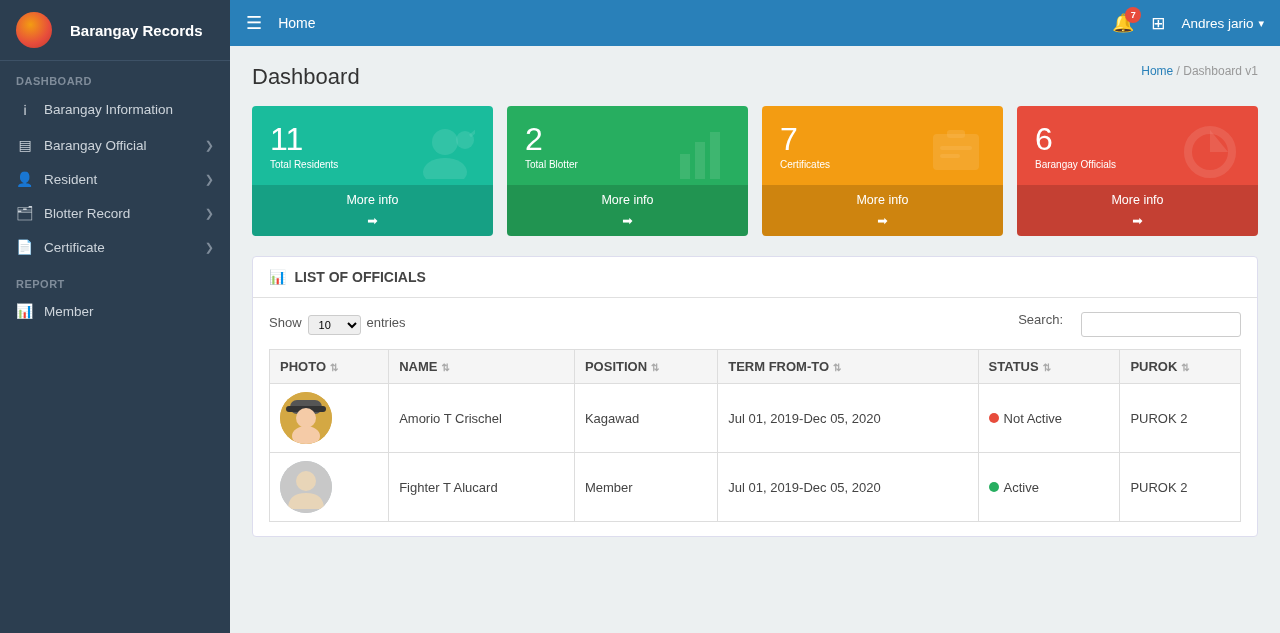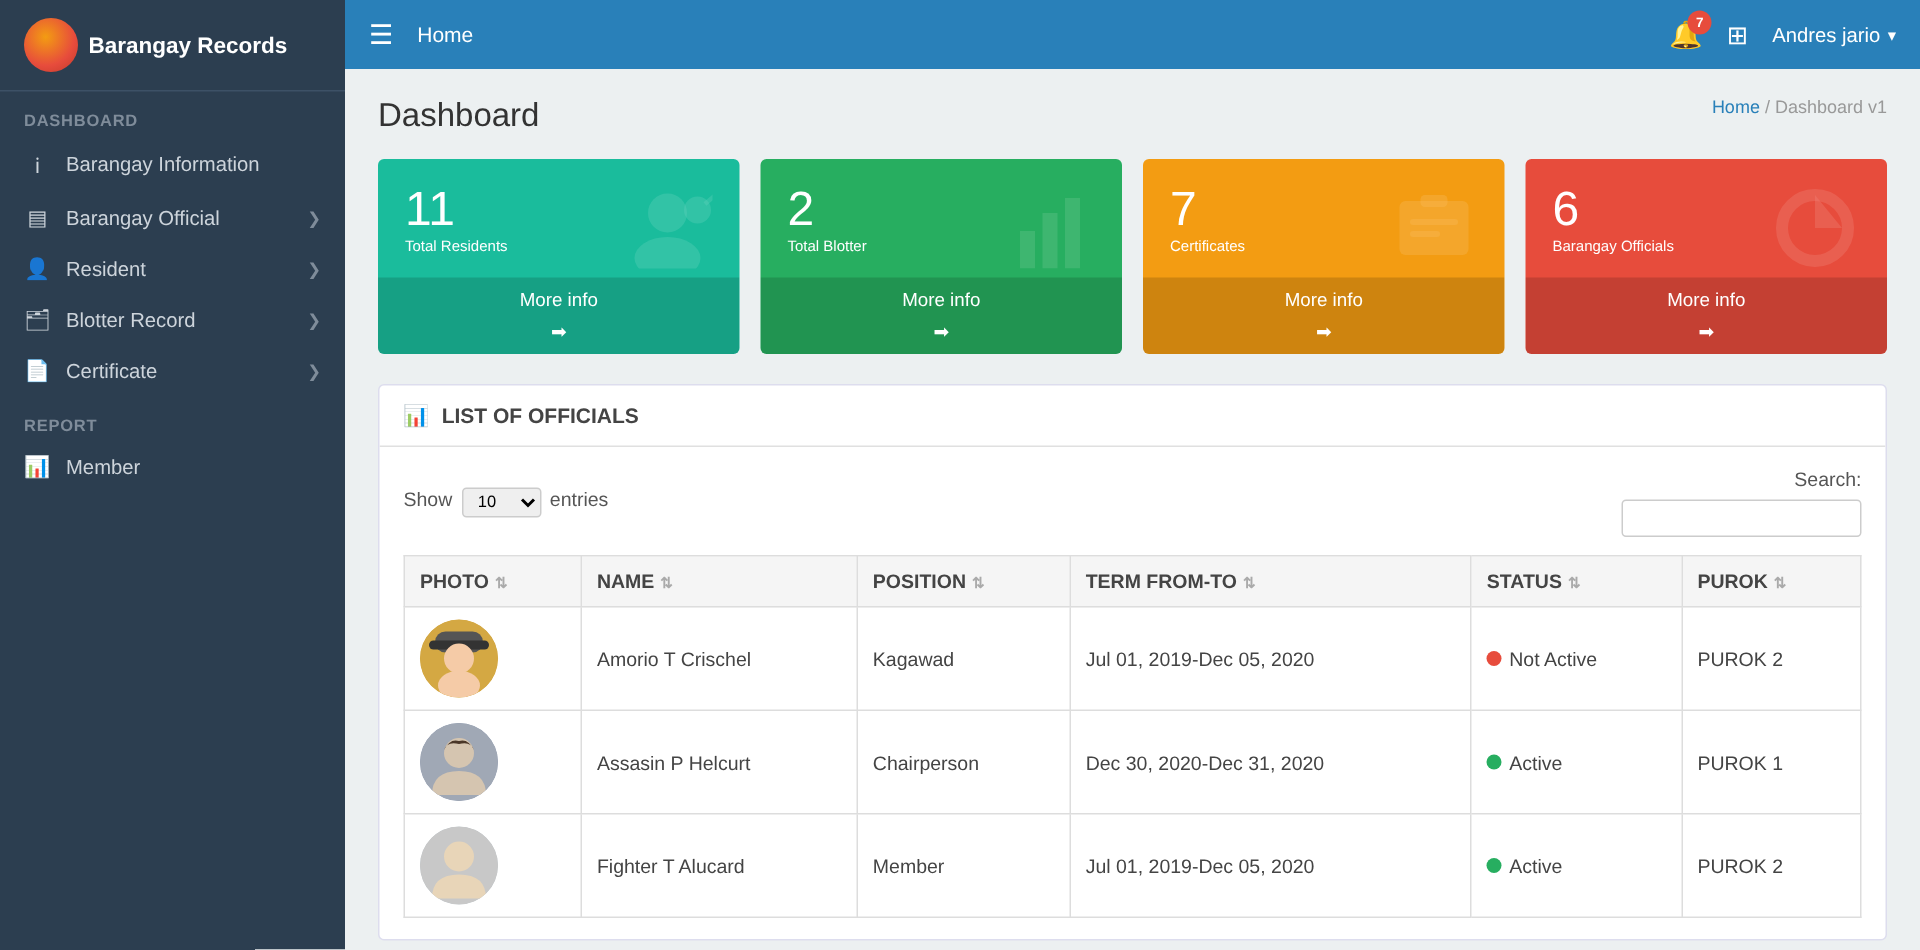--- a/index.html
+++ b/index.html
@@ -12,21 +12,21 @@
       background: #2c3e50;
       color: #cdd4db;
       display: flex;
       flex-direction: column;
       height: 633px;
       overflow-y: auto;
     }
     .sidebar-logo {
       display: flex;
       align-items: center;
-      gap: 7px;
+      gap: 18px;
       padding: 12px 16px;
       background: #2c3e50;
       border-bottom: 1px solid #3d5166;
     }
     .sidebar-logo-icon {
       width: 36px; height: 36px;
       border-radius: 50%;
       background: radial-gradient(circle at 40% 35%, #f39c12, #e74c3c 60%, #c0392b);
       display: flex; align-items: center; justify-content: center;
       flex-shrink: 0;
@@ -211,21 +211,21 @@
     .show-entries {
       display: flex; align-items: flex-start; gap: 6px; font-size: 13px; color: #555;
     }
     .show-entries select {
       border: 1px solid #ccc;
       border-radius: 3px;
       padding: 2px 6px;
       font-size: 11px;
     }
     .search-box {
-      display: flex; align-items: flex-end; gap: 6px; font-size: 13px; color: #555; flex-direction: column;
+      display: flex; align-items: flex-start; gap: 18px; font-size: 13px; color: #555;
     }
     .search-box input {
       border: 1px solid #ccc;
       border-radius: 3px;
       padding: 4px 8px;
       font-size: 13px;
       width: 160px;
     }
 
     table {
@@ -459,37 +459,20 @@
     </div>
                 </td>
     <td>Amorio T Crischel</td>
     <td>Kagawad</td>
     <td>Jul 01, 2019-Dec 05, 2020</td>
     <td><span class="status-dot dot-red"></span>Not Active</td>
     <td>PUROK 2</td>
   </tr>
               <tr>
     <td>
-                  <div style="width:52px;height:52px;border-radius:50%;background:#8e9aaf;display:flex;align-items:center;justify-content:center;overflow:hidden;">
-      <svg width="52" height="52" viewBox="0 0 52 52">
-        <circle cx="26" cy="26" r="26" fill="#a0a8b5"></circle>
-        <circle cx="26" cy="20" r="10" fill="#d5c5b0"></circle>
-        <path d="M8 48 Q8 32 26 32 Q44 32 44 48" fill="#d5c5b0"></path>
-        <path d="M16 18 Q20 10 26 12 Q32 10 36 18 Q34 12 26 14 Q18 12 16 18Z" fill="#4a3728"></path>
-      </svg>
-    </div>
-                </td>
-    <td>Assasin P Helcurt</td>
-    <td>Chairperson</td>
-    <td>Dec 30, 2020-Dec 31, 2020</td>
-    <td><span class="status-dot dot-green"></span>Active</td>
-    <td>PUROK 1</td>
-  </tr>
-              <tr>
-    <td>
                   <div style="width:52px;height:52px;border-radius:50%;background:#bdc3c7;display:flex;align-items:center;justify-content:center;overflow:hidden;">
       <svg width="52" height="52" viewBox="0 0 52 52">
         <circle cx="26" cy="26" r="26" fill="#c8c8c8"></circle>
         <circle cx="26" cy="20" r="10" fill="#e8d5b8"></circle>
         <path d="M8 48 Q8 32 26 32 Q44 32 44 48" fill="#e8d5b8"></path>
       </svg>
     </div>
                 </td>
     <td>Fighter T Alucard</td>
     <td>Member</td>

